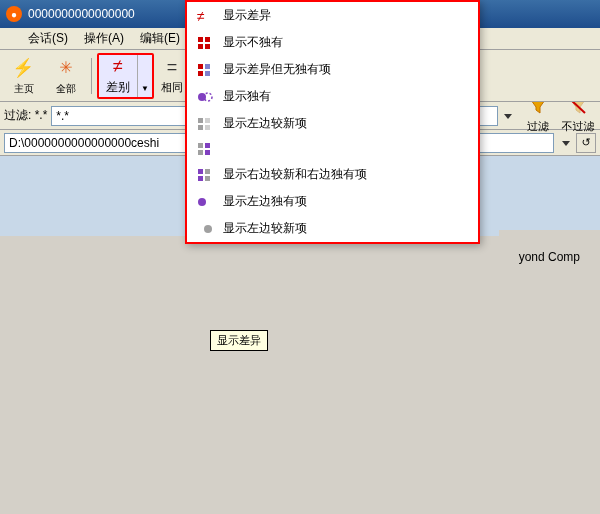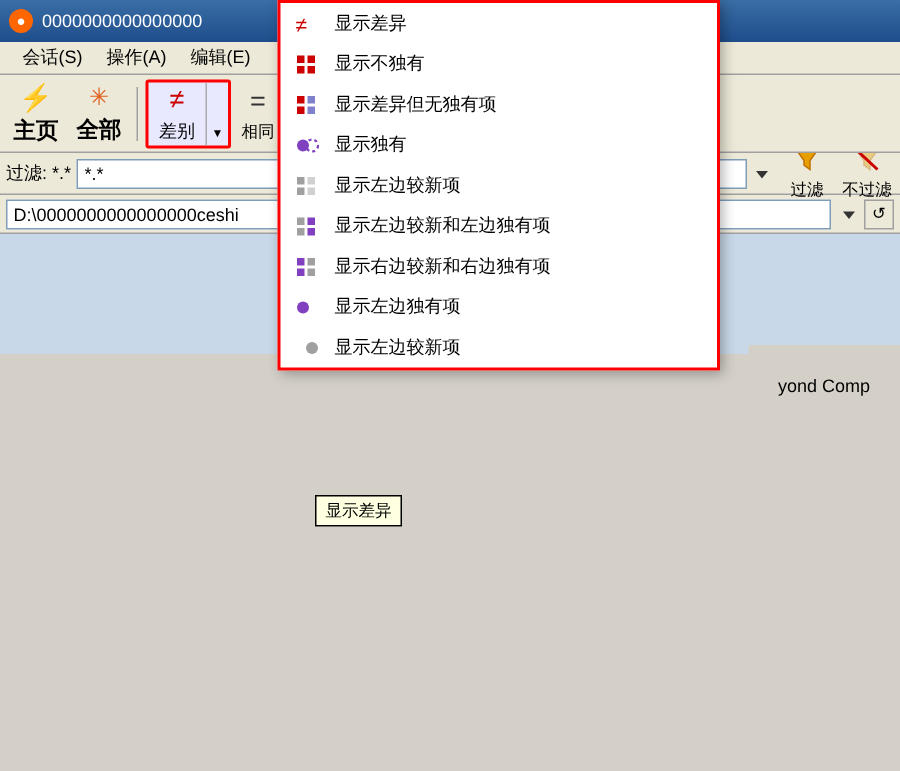--- a/index.html
+++ b/index.html
@@ -46,21 +46,21 @@
       color: white;
       font-size: 12px;
     }
 
     
     .menu-bar {
       height: 22px;
       background: #ece9d8;
       display: flex;
       align-items: center;
-      padding: 0 7px;
+      padding: 0 20px;
       border-bottom: 1px solid #a0a0a0;
     }
     .menu-item {
       padding: 2px 8px;
       font-size: 12px;
       cursor: pointer;
       color: #000;
     }
 
     
@@ -92,24 +92,23 @@
 
     .toolbar-btn .btn-icon {
       width: 24px;
       height: 24px;
       display: flex;
       align-items: center;
       justify-content: center;
       font-size: 18px;
     }
     .toolbar-btn .btn-label {
-      font-size: 15px;
+      font-size: 10px;
       color: #000;
       white-space: nowrap;
-      font-weight: bold;
     }
 
     
     .split-btn-group {
       display: flex;
       align-items: stretch;
       height: 46px;
       border: 2px solid #ff0000;
       border-radius: 2px;
       background: #e8e8ff;
@@ -489,21 +488,20 @@
 
     <div class="dropdown-menu-item">
       <div class="menu-icon">
         <svg width="16" height="14" viewBox="0 0 16 14">
           <rect x="1" y="1" width="5" height="5" fill="#a0a0a0"></rect>
           <rect x="8" y="1" width="5" height="5" fill="#8040c0"></rect>
           <rect x="1" y="8" width="5" height="5" fill="#a0a0a0"></rect>
           <rect x="8" y="8" width="5" height="5" fill="#8040c0"></rect>
         </svg>
       </div>
-      <span>显示左边较新和左边独有项</span>
     </div>
 
     <div class="dropdown-menu-item">
       <div class="menu-icon">
         <svg width="16" height="14" viewBox="0 0 16 14">
           <rect x="1" y="1" width="5" height="5" fill="#8040c0"></rect>
           <rect x="8" y="1" width="5" height="5" fill="#a0a0a0"></rect>
           <rect x="1" y="8" width="5" height="5" fill="#8040c0"></rect>
           <rect x="8" y="8" width="5" height="5" fill="#a0a0a0"></rect>
         </svg>

